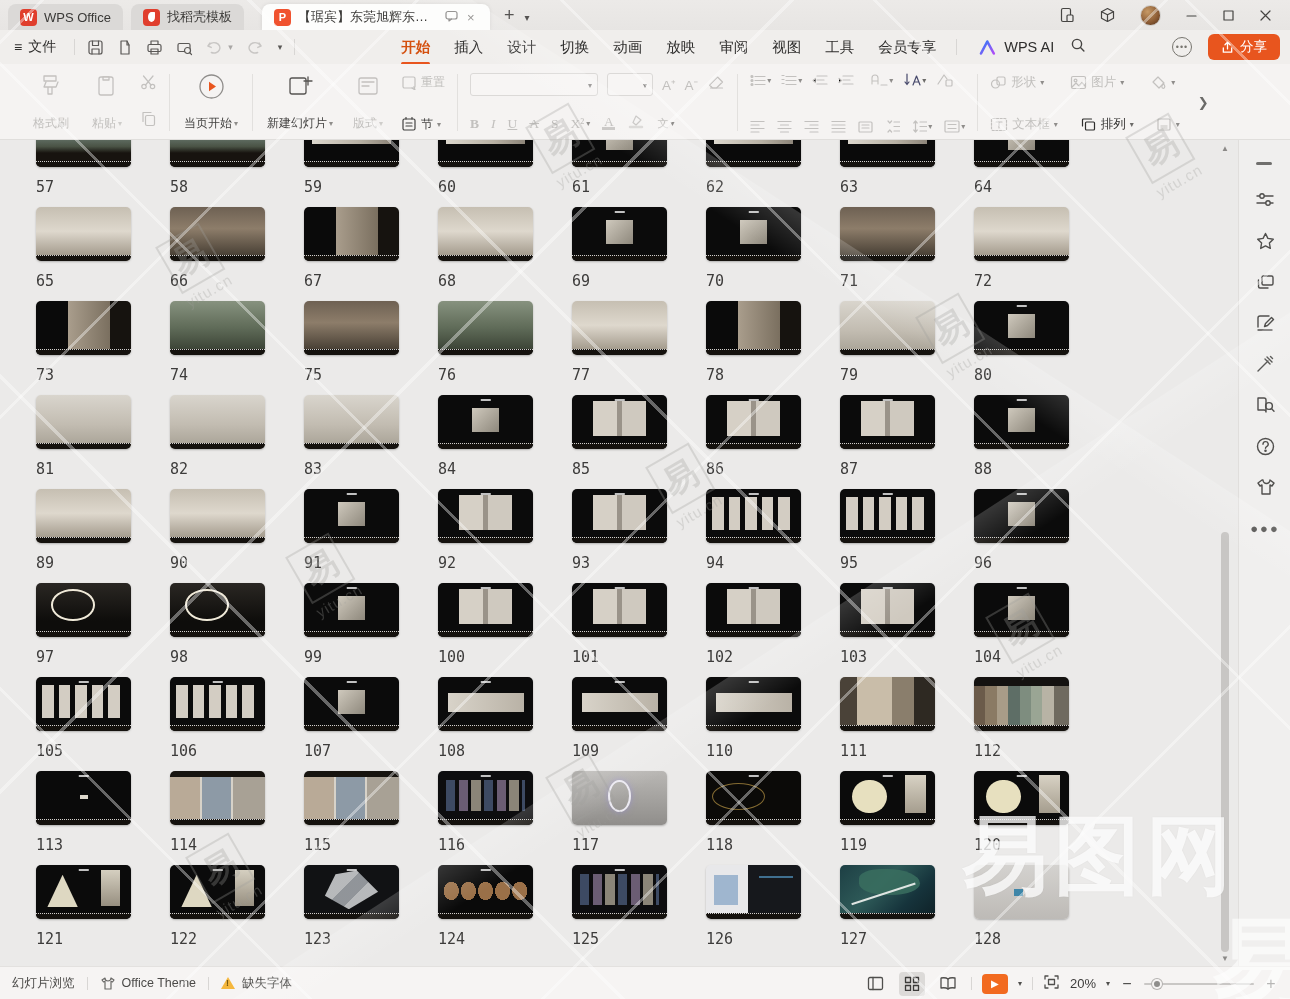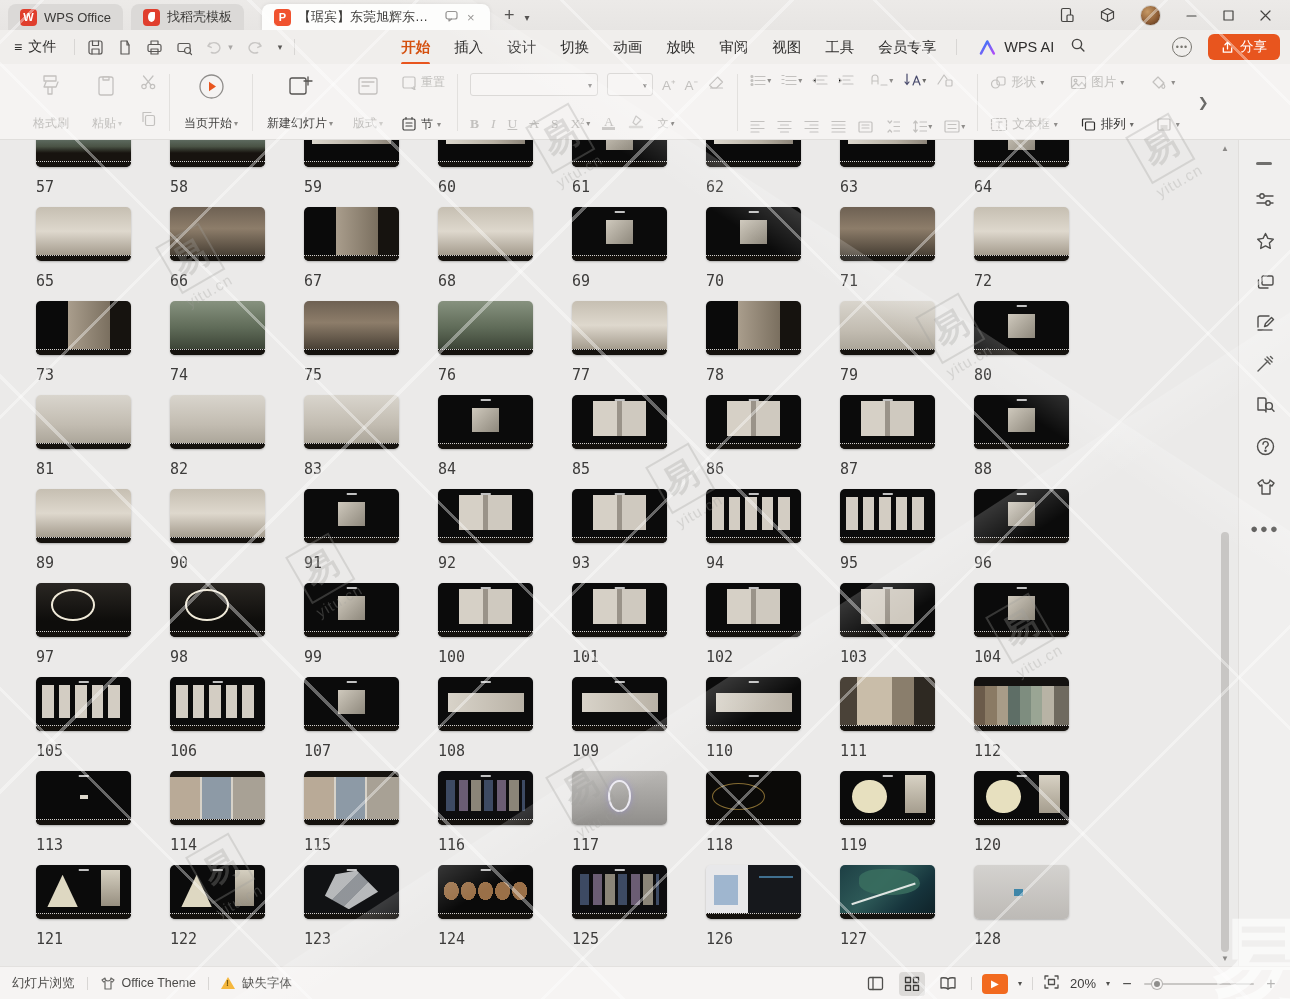--- a/index.html
+++ b/index.html
@@ -1117,14 +1117,15 @@
   <div class="wm-streak" style="left:-100px;top:700px;transform:rotate(-33deg)"></div>
   <span class="wm-item" style="left:170px;top:230px"><span class="box">易</span><span class="site">yitu.cn</span></span>
   <span class="wm-item" style="left:540px;top:110px"><span class="box">易</span><span class="site">yitu.cn</span></span>
   <span class="wm-item" style="left:930px;top:300px"><span class="box">易</span><span class="site">yitu.cn</span></span>
   <span class="wm-item" style="left:1140px;top:120px"><span class="box">易</span><span class="site">yitu.cn</span></span>
   <span class="wm-item" style="left:300px;top:540px"><span class="box">易</span><span class="site">yitu.cn</span></span>
   <span class="wm-item" style="left:660px;top:450px"><span class="box">易</span><span class="site">yitu.cn</span></span>
   <span class="wm-item" style="left:1000px;top:600px"><span class="box">易</span><span class="site">yitu.cn</span></span>
   <span class="wm-item" style="left:200px;top:840px"><span class="box">易</span><span class="site">yitu.cn</span></span>
   <span class="wm-item" style="left:560px;top:760px"><span class="box">易</span><span class="site">yitu.cn</span></span>
+  <div class="wm-big">易图网</div>
   <div class="wm-corner">易</div>
 </div>
 
 </body></html>

